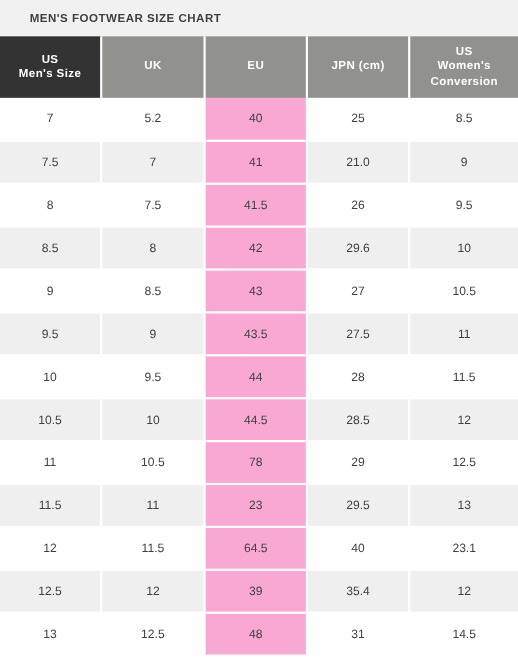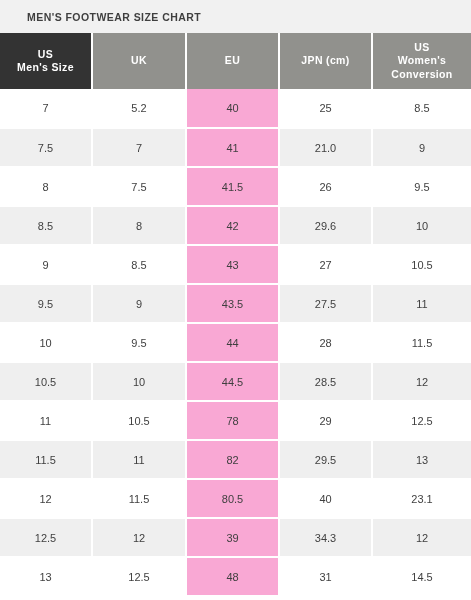--- a/index.html
+++ b/index.html
@@ -180,36 +180,36 @@
         <tr>
           <td>11</td>
           <td>10.5</td>
           <td class="eu-col">78</td>
           <td>29</td>
           <td>12.5</td>
         </tr>
         <tr class="shaded">
           <td>11.5</td>
           <td>11</td>
-          <td class="eu-col">82</td>
+          <td class="eu-col">23</td>
           <td>29.5</td>
           <td>13</td>
         </tr>
         <tr>
           <td>12</td>
           <td>11.5</td>
-          <td class="eu-col">80.5</td>
+          <td class="eu-col">64.5</td>
           <td>40</td>
           <td>23.1</td>
         </tr>
         <tr class="shaded">
           <td>12.5</td>
           <td>12</td>
           <td class="eu-col">39</td>
-          <td>34.3</td>
+          <td>35.4</td>
           <td>12</td>
         </tr>
         <tr>
           <td>13</td>
           <td>12.5</td>
           <td class="eu-col">48</td>
           <td>31</td>
           <td>14.5</td>
         </tr>
       </tbody>

